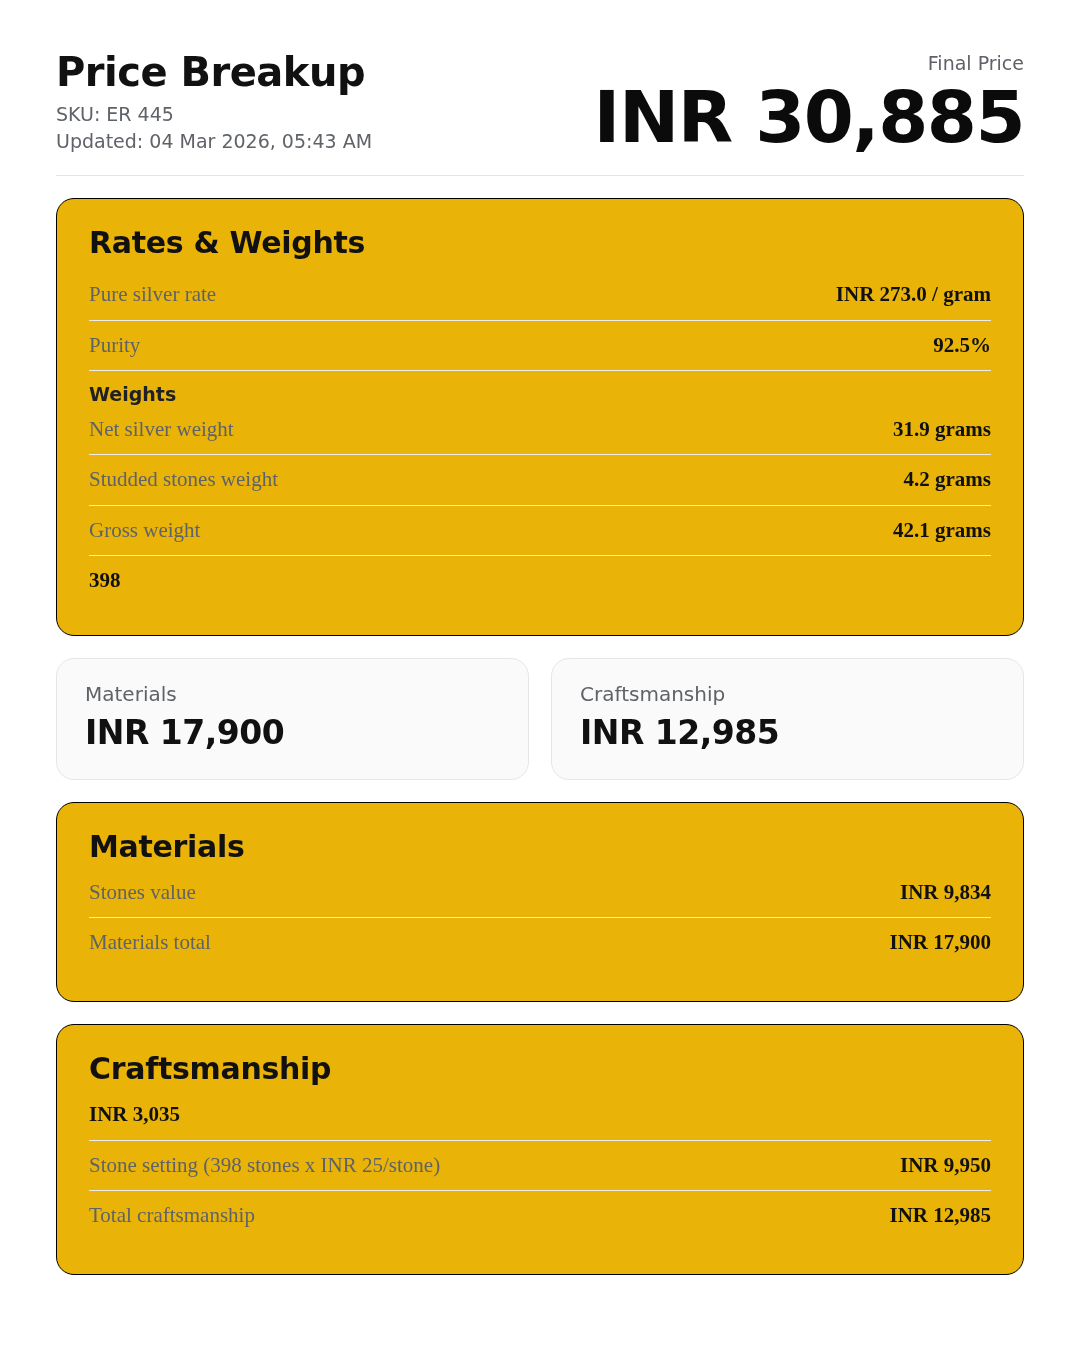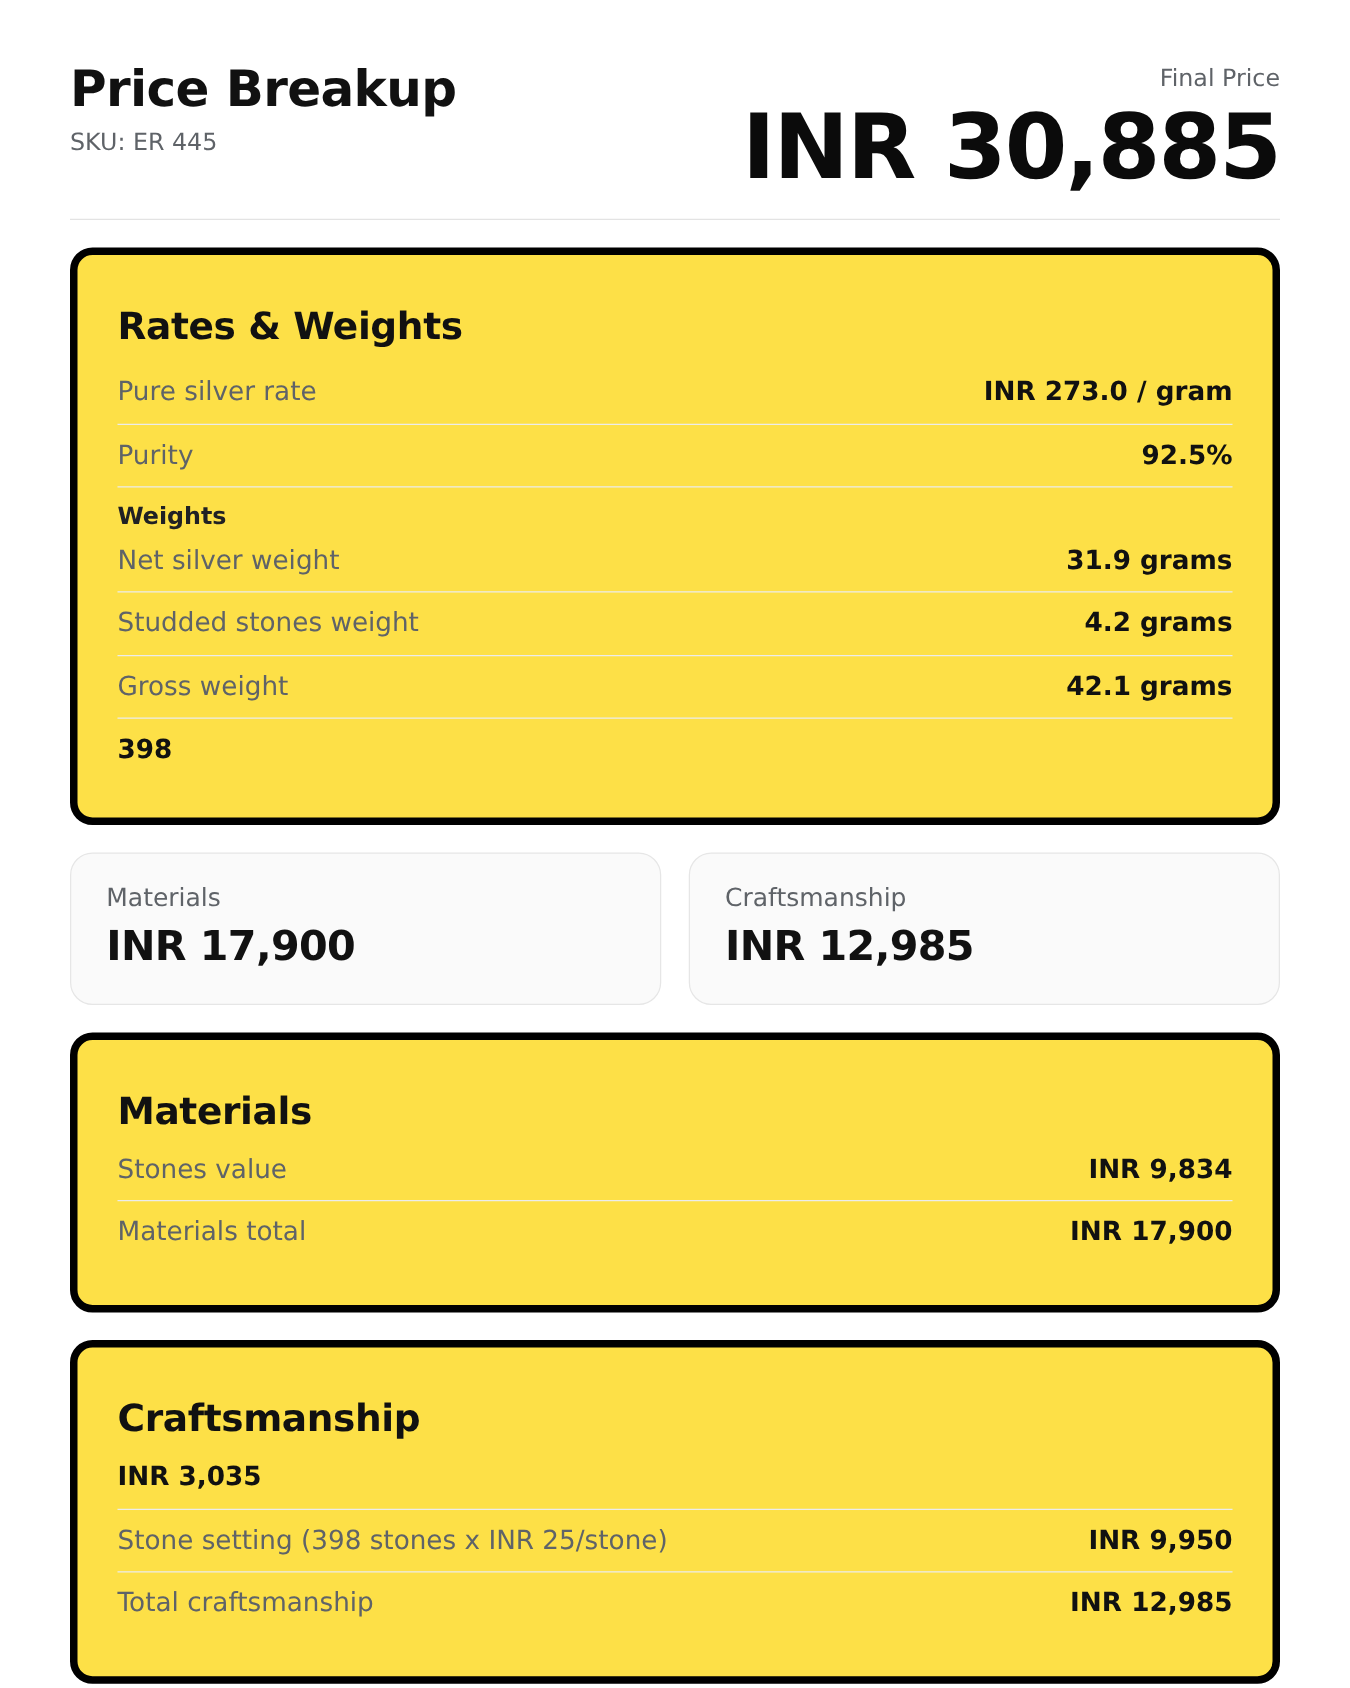--- a/index.html
+++ b/index.html
@@ -49,24 +49,24 @@
     font-size: 72px;
     font-weight: 700;
     letter-spacing: -1.5px;
     color: #0b0b0b;
     line-height: 1.12;
     margin-top: 2px;
   }
 
   
   .card {
-    border: 6px solid #000000;
+    border: 1px solid #000000;
     border-radius: 18px;
-    background: #fde047;
-    padding: 40px 32px 30px 32px;
+    background: #eab308;
+    padding: 26px 32px 30px 32px;
     margin-top: 22px;
   }
   .card-title {
     font-size: 30px;
     font-weight: 700;
     color: #111111;
     letter-spacing: -0.3px;
     margin-bottom: 10px;
   }
   .group-label {
@@ -77,20 +77,21 @@
     margin-bottom: 0;
   }
   .group-label.first { margin-top: 0; }
 
   .row {
     display: flex;
     align-items: flex-start;
     justify-content: space-between;
     padding: 11px 0 11px 0;
     border-bottom: 1px solid #ececec;
+    font-family: Liberation Serif, serif;
   }
   .row:last-child { border-bottom: none; }
   .row .label {
     font-size: 21px;
     color: #5f6368;
     line-height: 1.3;
   }
   .row .value {
     font-size: 21px;
     font-weight: 700;
@@ -132,20 +133,21 @@
 </style>
 </head>
 <body>
 
 <div class="page">
 
   <div class="header">
     <div class="header-left">
       <div class="title">Price Breakup</div>
       <div class="sku">SKU: ER 445</div>
+      <div class="updated">Updated: 04 Mar 2026, 05:43 AM</div>
     </div>
     <div class="header-right">
       <div class="final-price-label">Final Price</div>
       <div class="final-price-value">INR 30,885</div>
     </div>
   </div>
 
   <div class="card">
     <div class="card-title">Rates &amp; Weights</div>
 

